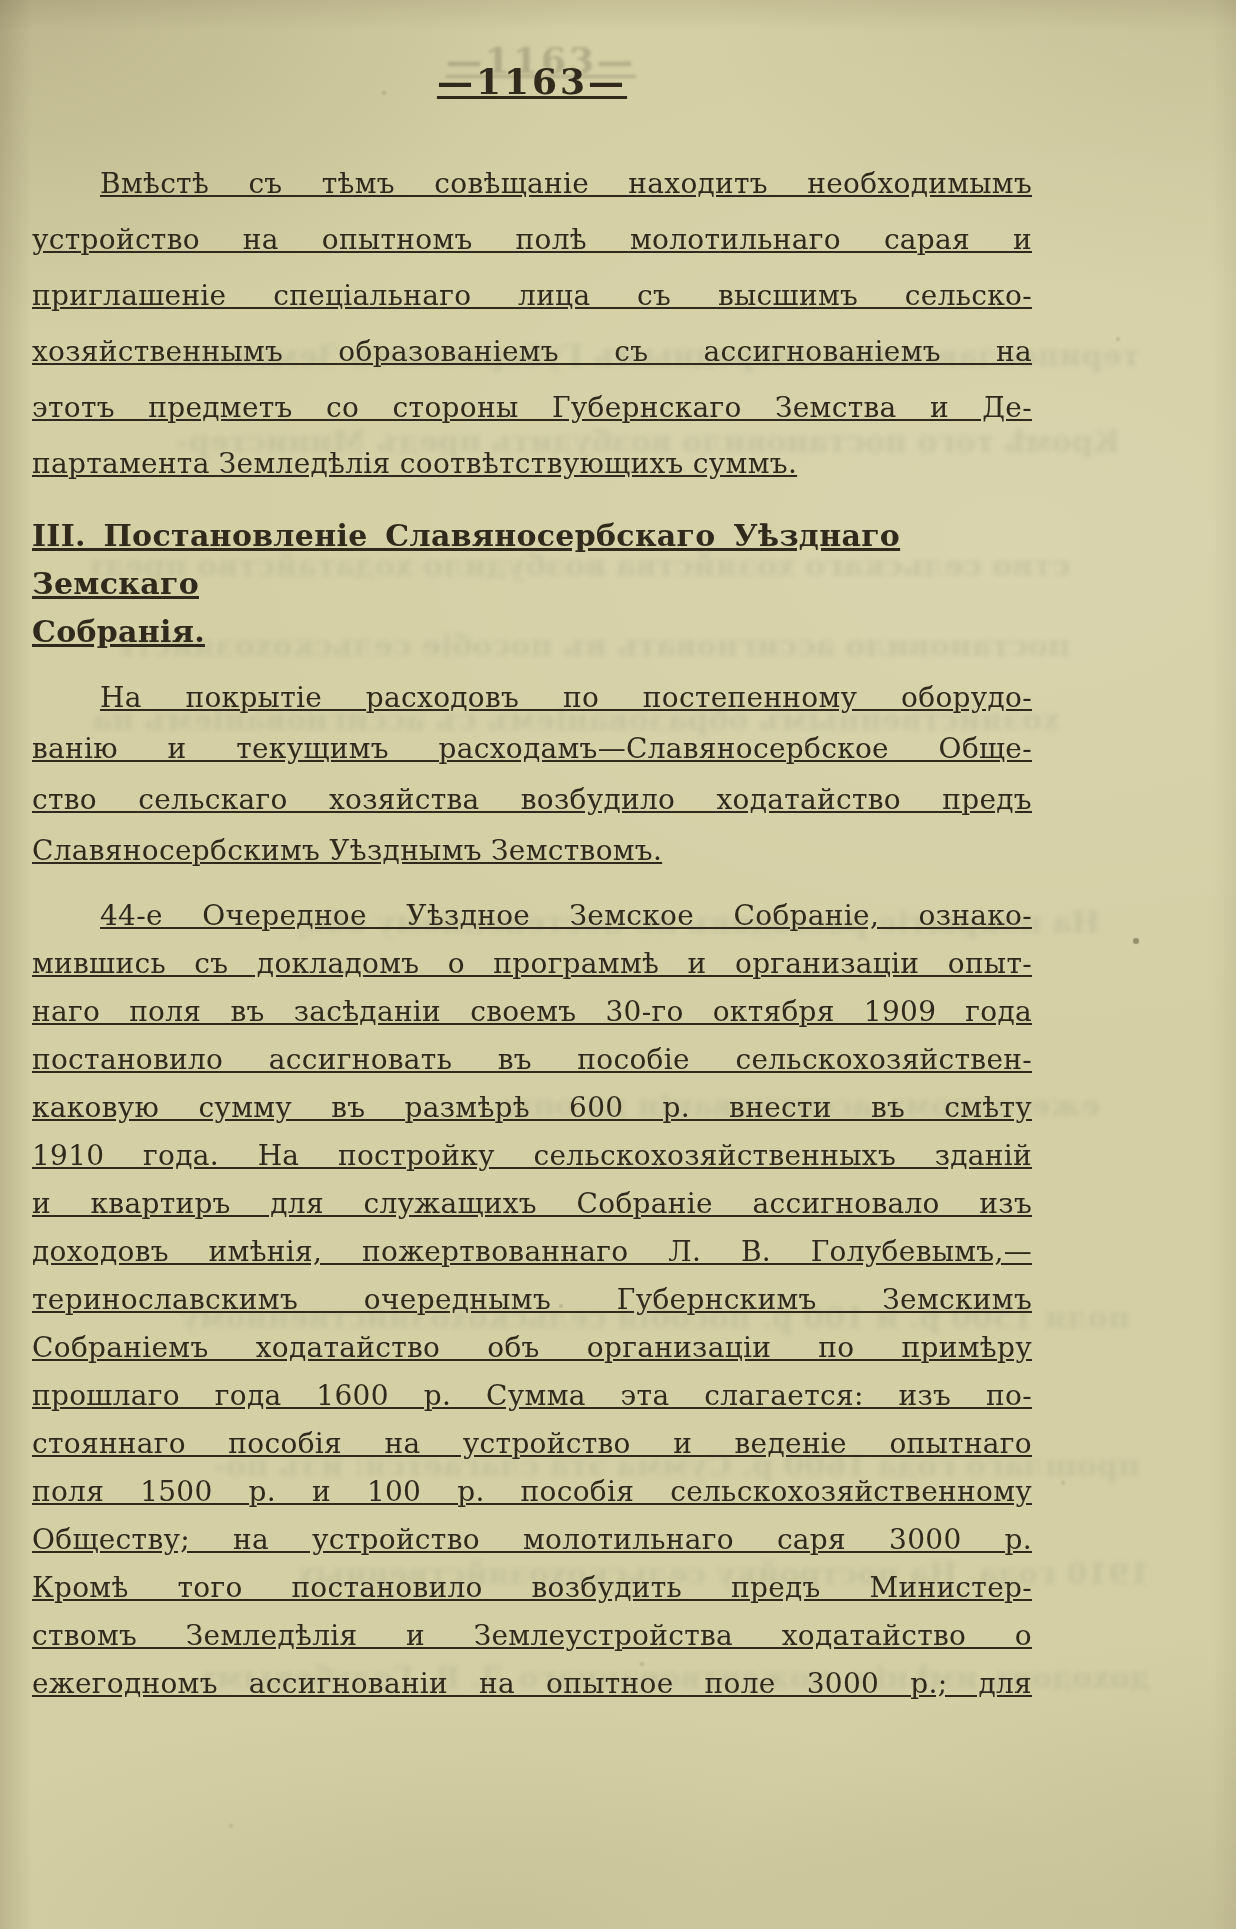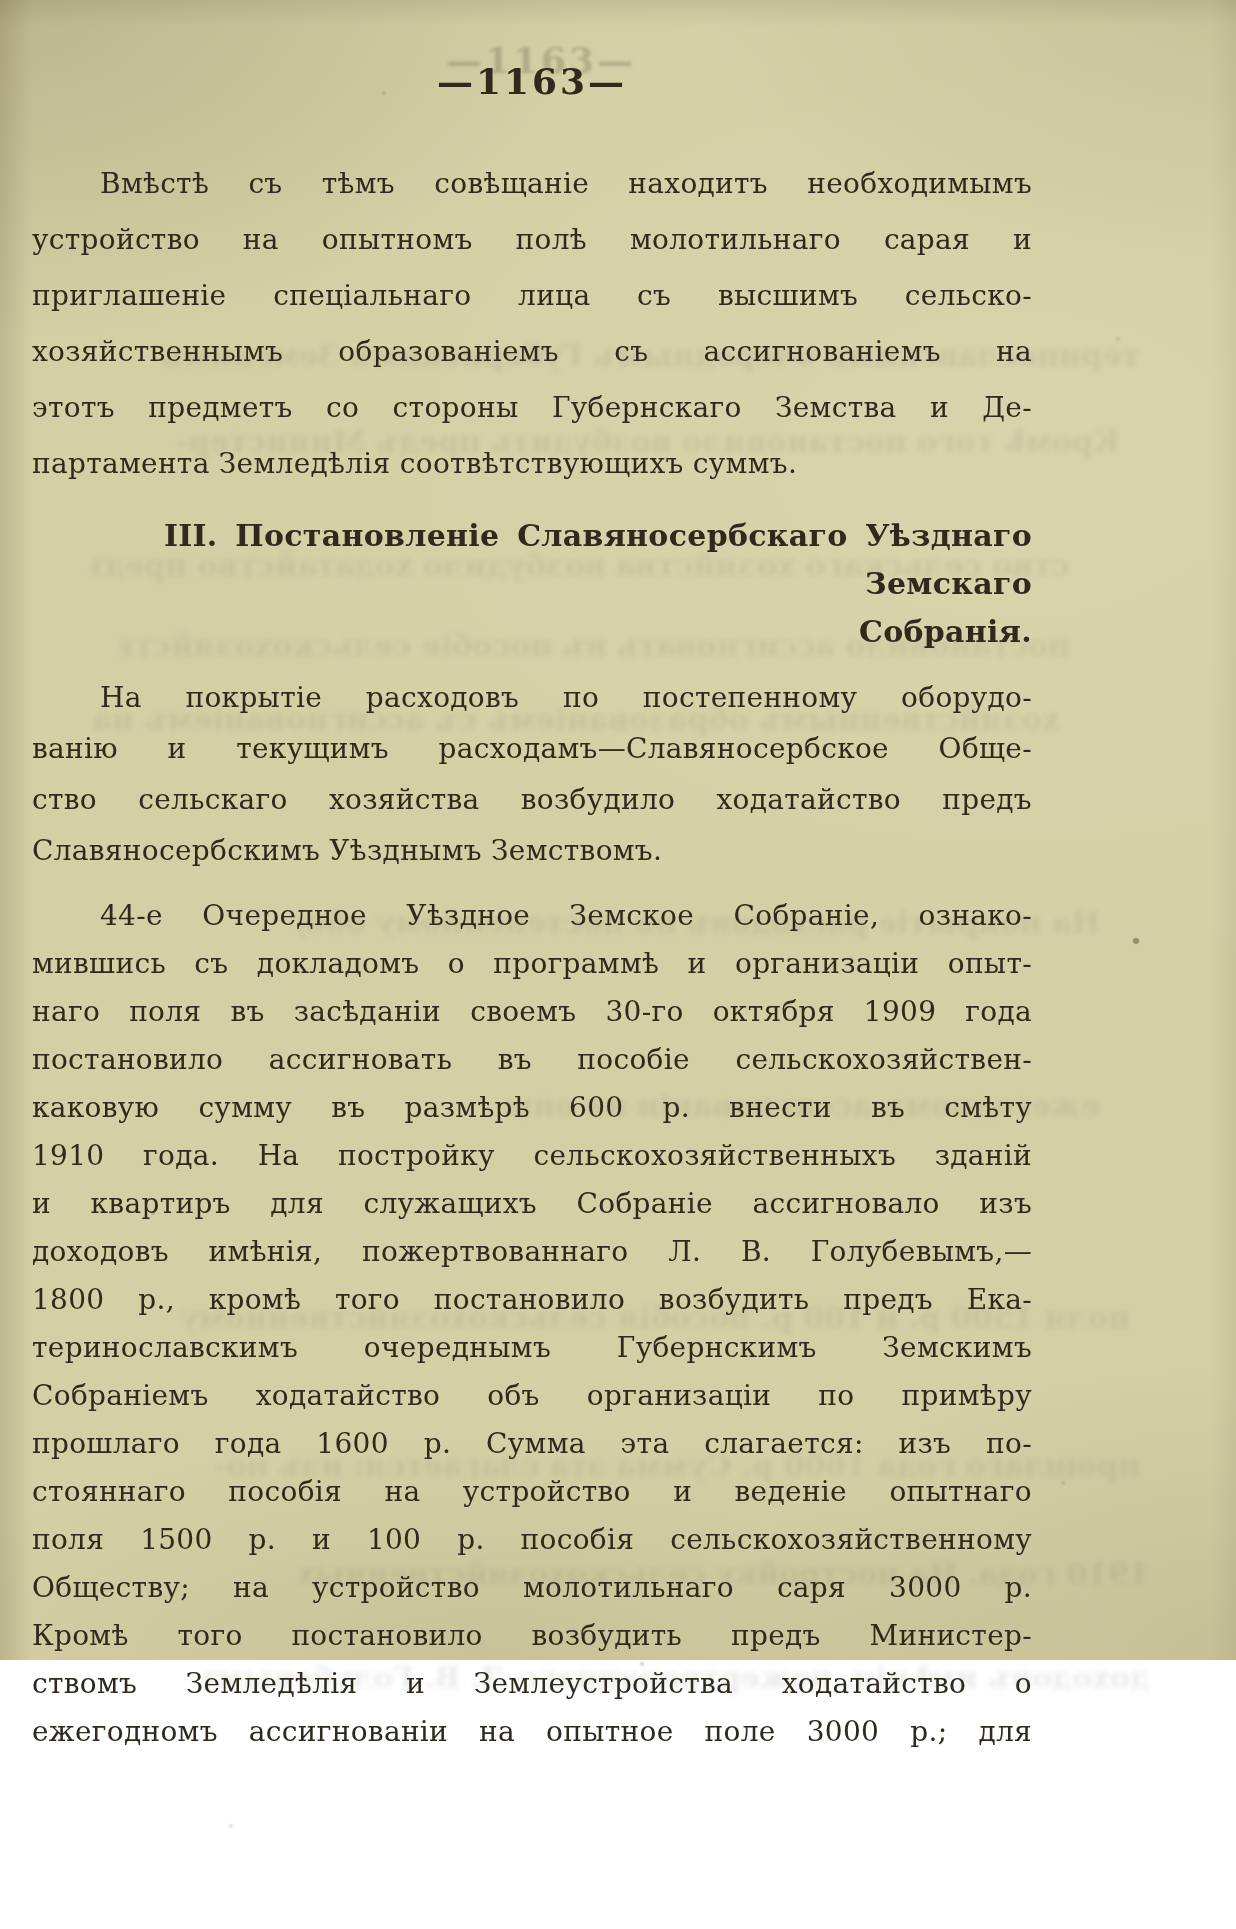--- a/index.html
+++ b/index.html
@@ -4,32 +4,33 @@
 <title>—1163—</title>
 <style>
   html, body { margin: 0; padding: 0; }
   body {
     width: 1236px; height: 1929px;
     font-family: "DejaVu Serif", serif;
     overflow: hidden;
   }
   .page {
     position: relative;
-    width: 1236px; height: 1660px;
+    width: 1236px; height: 1929px;
     background-color: var(--paper, #d5cfa5);
     background-image:
       radial-gradient(1400px 900px at 82% 28%, rgba(255,255,248,0.10), transparent 60%),
       radial-gradient(900px 520px at 0% 0%, rgba(88,78,46,0.20), transparent 65%),
       radial-gradient(760px 420px at 100% 0%, rgba(88,78,46,0.10), transparent 70%),
       radial-gradient(760px 420px at 100% 100%, rgba(88,78,46,0.12), transparent 70%),
       radial-gradient(900px 320px at 40% 100%, rgba(88,78,46,0.10), transparent 70%),
       linear-gradient(90deg, rgba(80,70,40,0.18), transparent 2.6%),
       linear-gradient(180deg, rgba(80,70,40,0.12), transparent 1.6%),
       linear-gradient(270deg, rgba(80,70,40,0.08), transparent 2%);
     color: var(--ink, #2f2a1c);
+    text-decoration: underline;
   }
   
   .ghost-layer { position: absolute; inset: 0; pointer-events: none; }
   .ghost {
     position: absolute;
     transform: scaleX(-1);
     filter: blur(2.4px);
     opacity: 0.12;
     color: #55664f;
     font-size: 30px;
@@ -76,21 +77,21 @@
   .para .line.first { text-indent: 68px; }
   .para:not(.cont) .line.last { text-align-last: left; }
   .para-1 .line { line-height: 56px; }
   .para-2 .line { line-height: 51px; }
   .para-3 .line { line-height: 48px; }
   .heading {
     margin: 20px 0 0 0;
     font-size: 30px;
     font-weight: bold;
     line-height: 48px;
-    text-align: right;
+    text-align: left;
     word-spacing: 7px;
     letter-spacing: 0.3px;
   }
   .para-2 { margin-top: 16px; }
   .para-3 { margin-top: 16px; }
 </style>
 </head>
 <body>
 
 <div class="page" style="--paper: #d5cfa5; --ink: #2f2a1c;">
@@ -138,21 +139,20 @@
 
     <section class="para para-3 cont">
         <div class="line first">44-е Очередное Уѣздное Земское Собраніе, ознако-</div>
         <div class="line">мившись съ докладомъ о программѣ и организаціи опыт-</div>
         <div class="line">наго поля въ засѣданіи своемъ 30-го октября 1909 года</div>
         <div class="line">постановило ассигновать въ пособіе сельскохозяйствен-</div>
         <div class="line">каковую сумму въ размѣрѣ 600 р. внести въ смѣту</div>
         <div class="line">1910 года. На постройку сельскохозяйственныхъ зданій</div>
         <div class="line">и квартиръ для служащихъ Собраніе ассигновало изъ</div>
         <div class="line">доходовъ имѣнія, пожертвованнаго Л. В. Голубевымъ,—</div>
-        <div class="line">1800 р., кромѣ того постановило возбудить предъ Ека-</div>
         <div class="line">теринославскимъ очереднымъ Губернскимъ Земскимъ</div>
         <div class="line">Собраніемъ ходатайство объ организаціи по примѣру</div>
         <div class="line">прошлаго года 1600 р. Сумма эта слагается: изъ по-</div>
         <div class="line">стояннаго пособія на устройство и веденіе опытнаго</div>
         <div class="line">поля 1500 р. и 100 р. пособія сельскохозяйственному</div>
         <div class="line">Обществу; на устройство молотильнаго саря 3000 р.</div>
         <div class="line">Кромѣ того постановило возбудить предъ Министер-</div>
         <div class="line">ствомъ Земледѣлія и Землеустройства ходатайство о</div>
         <div class="line last">ежегодномъ ассигнованіи на опытное поле 3000 р.; для</div>
       </section>

